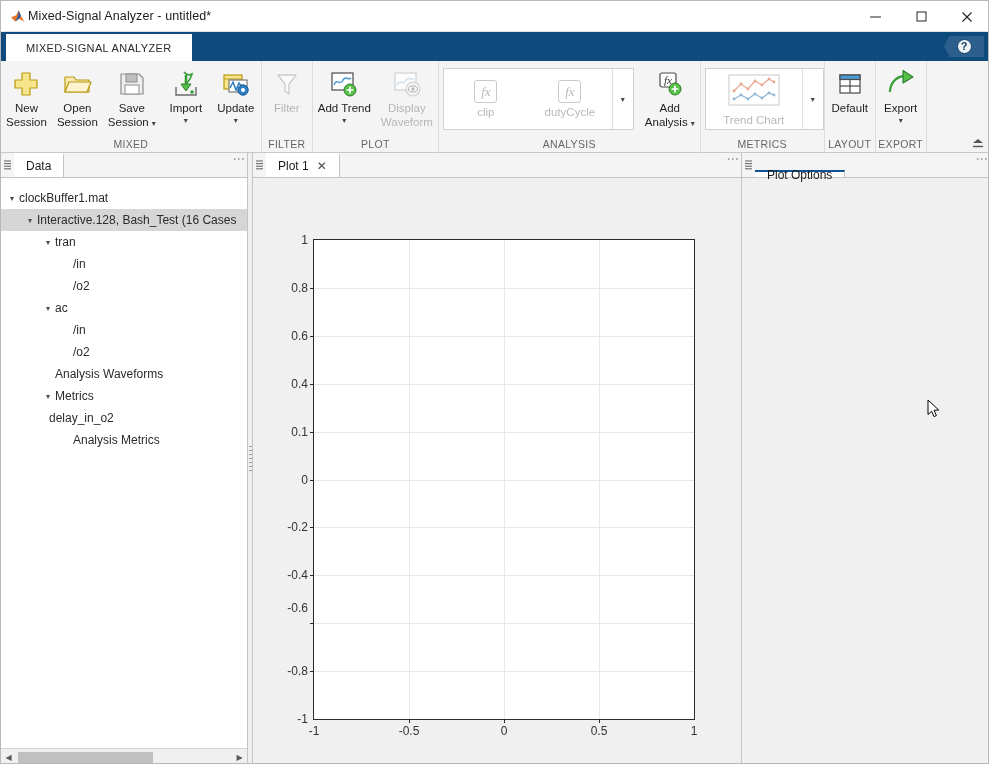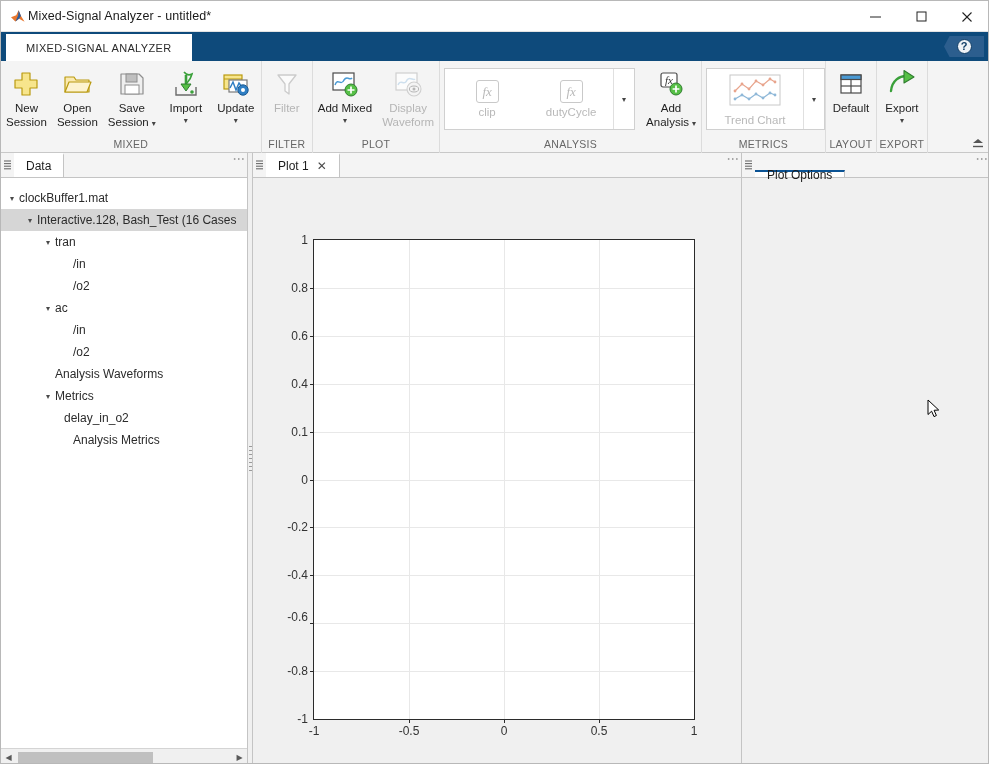--- a/index.html
+++ b/index.html
@@ -332,21 +332,21 @@
       <div class="rgroup-items">
         <div class="rbtn">
           <span class="ico">
             <svg width="30" height="30" viewBox="0 0 30 30">
               <rect x="3" y="4" width="21" height="17" fill="#ffffff" stroke="#4a4a4a" stroke-width="1.2"></rect>
               <path d="M5 16 C8 8 11 18 14 11 C17 6 20 12 22 9" fill="none" stroke="#4a9ad4" stroke-width="1.5"></path>
               <circle cx="21" cy="21" r="6" fill="#56c046" stroke="#2f7d2f" stroke-width="1"></circle>
               <path d="M21 17.5 V24.5 M17.5 21 H24.5" stroke="#ffffff" stroke-width="1.7"></path>
             </svg>
           </span>
-          <span class="lbl">Add Mixed</span>
+          <span class="lbl">Add Trend</span>
           <span class="caret">▾</span>
         </div>
         <div class="rbtn disabled">
           <span class="ico">
             <svg width="30" height="30" viewBox="0 0 30 30">
               <rect x="3" y="4" width="21" height="17" fill="#fcfcfc" stroke="#cfcfcf" stroke-width="1.2"></rect>
               <path d="M5 16 C8 9 11 18 14 11 C17 7 20 12 22 10" fill="none" stroke="#cfe0ee" stroke-width="1.5"></path>
               <circle cx="21" cy="20" r="7" fill="#f4f4f4" stroke="#cfcfcf" stroke-width="1.1"></circle>
               <ellipse cx="21" cy="20" rx="4.6" ry="3" fill="none" stroke="#b6b6b6" stroke-width="1"></ellipse>
               <circle cx="21" cy="20" r="1.5" fill="#b6b6b6"></circle>
@@ -527,21 +527,21 @@
             <span>/o2</span>
           </div>
           <div class="trow" style="padding-left: 40px;">
             <span class="tarrow blank">▾</span>
             <span>Analysis Waveforms</span>
           </div>
           <div class="trow" style="padding-left: 40px;">
             <span class="tarrow">▾</span>
             <span>Metrics</span>
           </div>
-          <div class="trow" style="padding-left: 49px;">
+          <div class="trow" style="padding-left: 34px;">
             <span class="tarrow blank">▾</span>
             <span>delay_in_o2</span>
           </div>
           <div class="trow" style="padding-left: 58px;">
             <span class="tarrow blank">▾</span>
             <span>Analysis Metrics</span>
           </div>
         </div>
       <div id="hscroll">
         <span class="sarrow">◀</span>
@@ -575,21 +575,21 @@
       </div>
       <div id="plot-body">
         <div id="axes-wrap">
           <div id="axes">
               <div class="ytick" style="top: 479px;">-1</div>
               <div class="gl-h" style="top: 431.1px;"></div>
               <div class="ytickmark" style="top: 431.1px;"></div>
               <div class="ytick" style="top: 431.1px;">-0.8</div>
               <div class="gl-h" style="top: 383.2px;"></div>
               <div class="ytickmark" style="top: 383.2px;"></div>
-              <div class="ytick" style="top: 377px; text-align: right;">-0.6</div>
+              <div class="ytick" style="top: 368px; text-align: right;">-0.6</div>
               <div class="gl-h" style="top: 335.3px;"></div>
               <div class="ytickmark" style="top: 335.3px;"></div>
               <div class="ytick" style="top: 335.3px;">-0.4</div>
               <div class="gl-h" style="top: 287.4px;"></div>
               <div class="ytickmark" style="top: 287.4px;"></div>
               <div class="ytick" style="top: 287.4px;">-0.2</div>
               <div class="gl-h" style="top: 239.5px;"></div>
               <div class="ytickmark" style="top: 239.5px;"></div>
               <div class="ytick" style="top: 239.5px;">0</div>
               <div class="gl-h" style="top: 191.6px;"></div>

